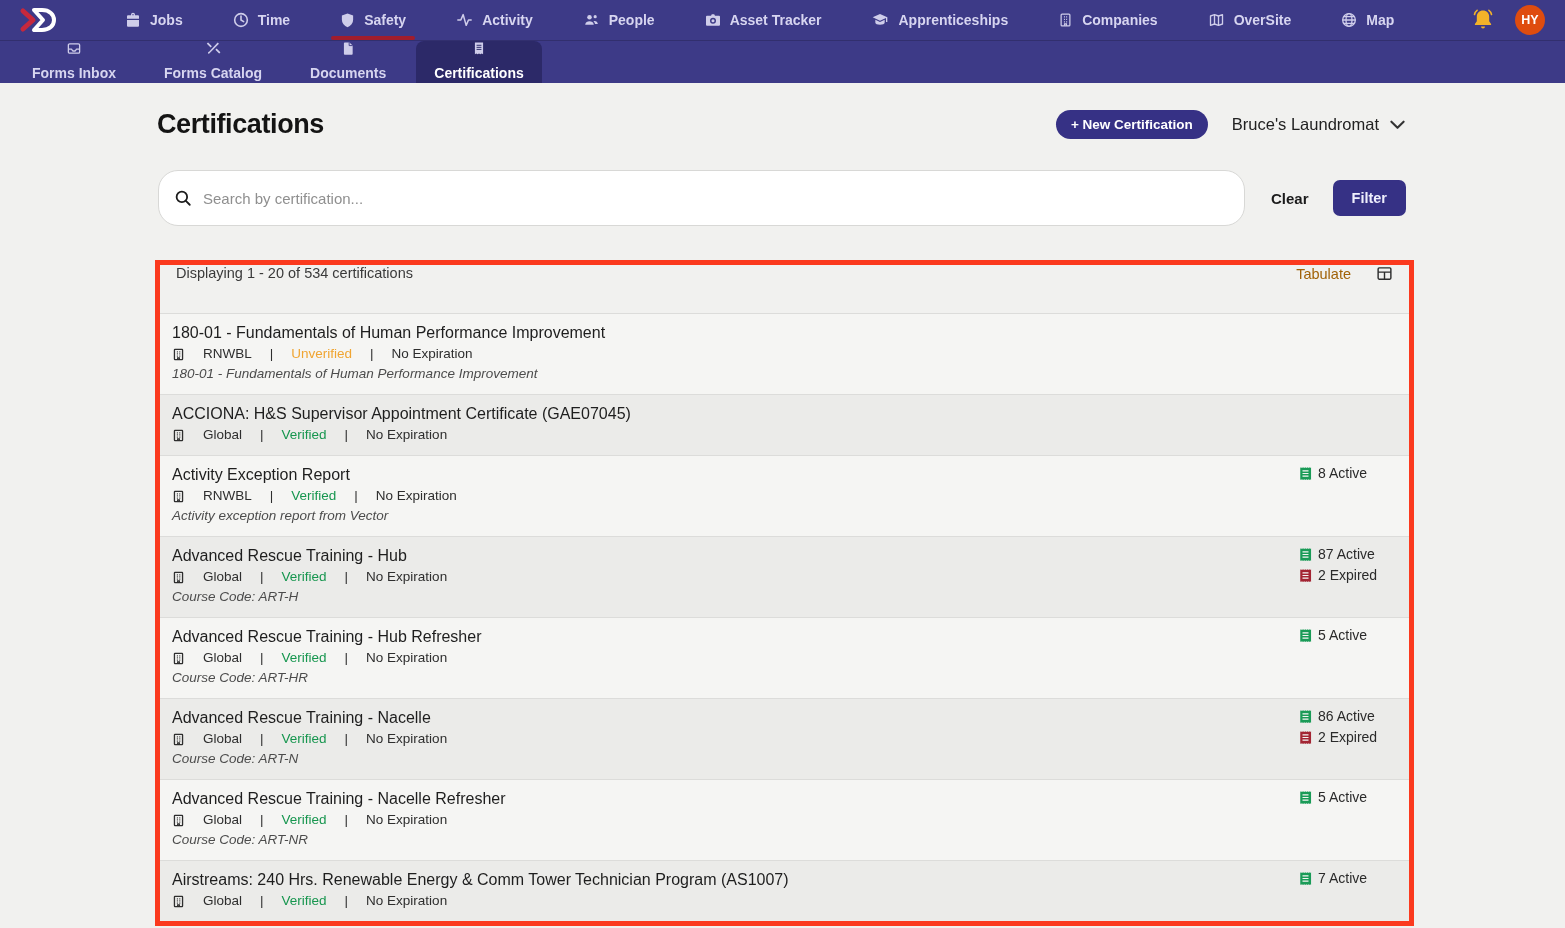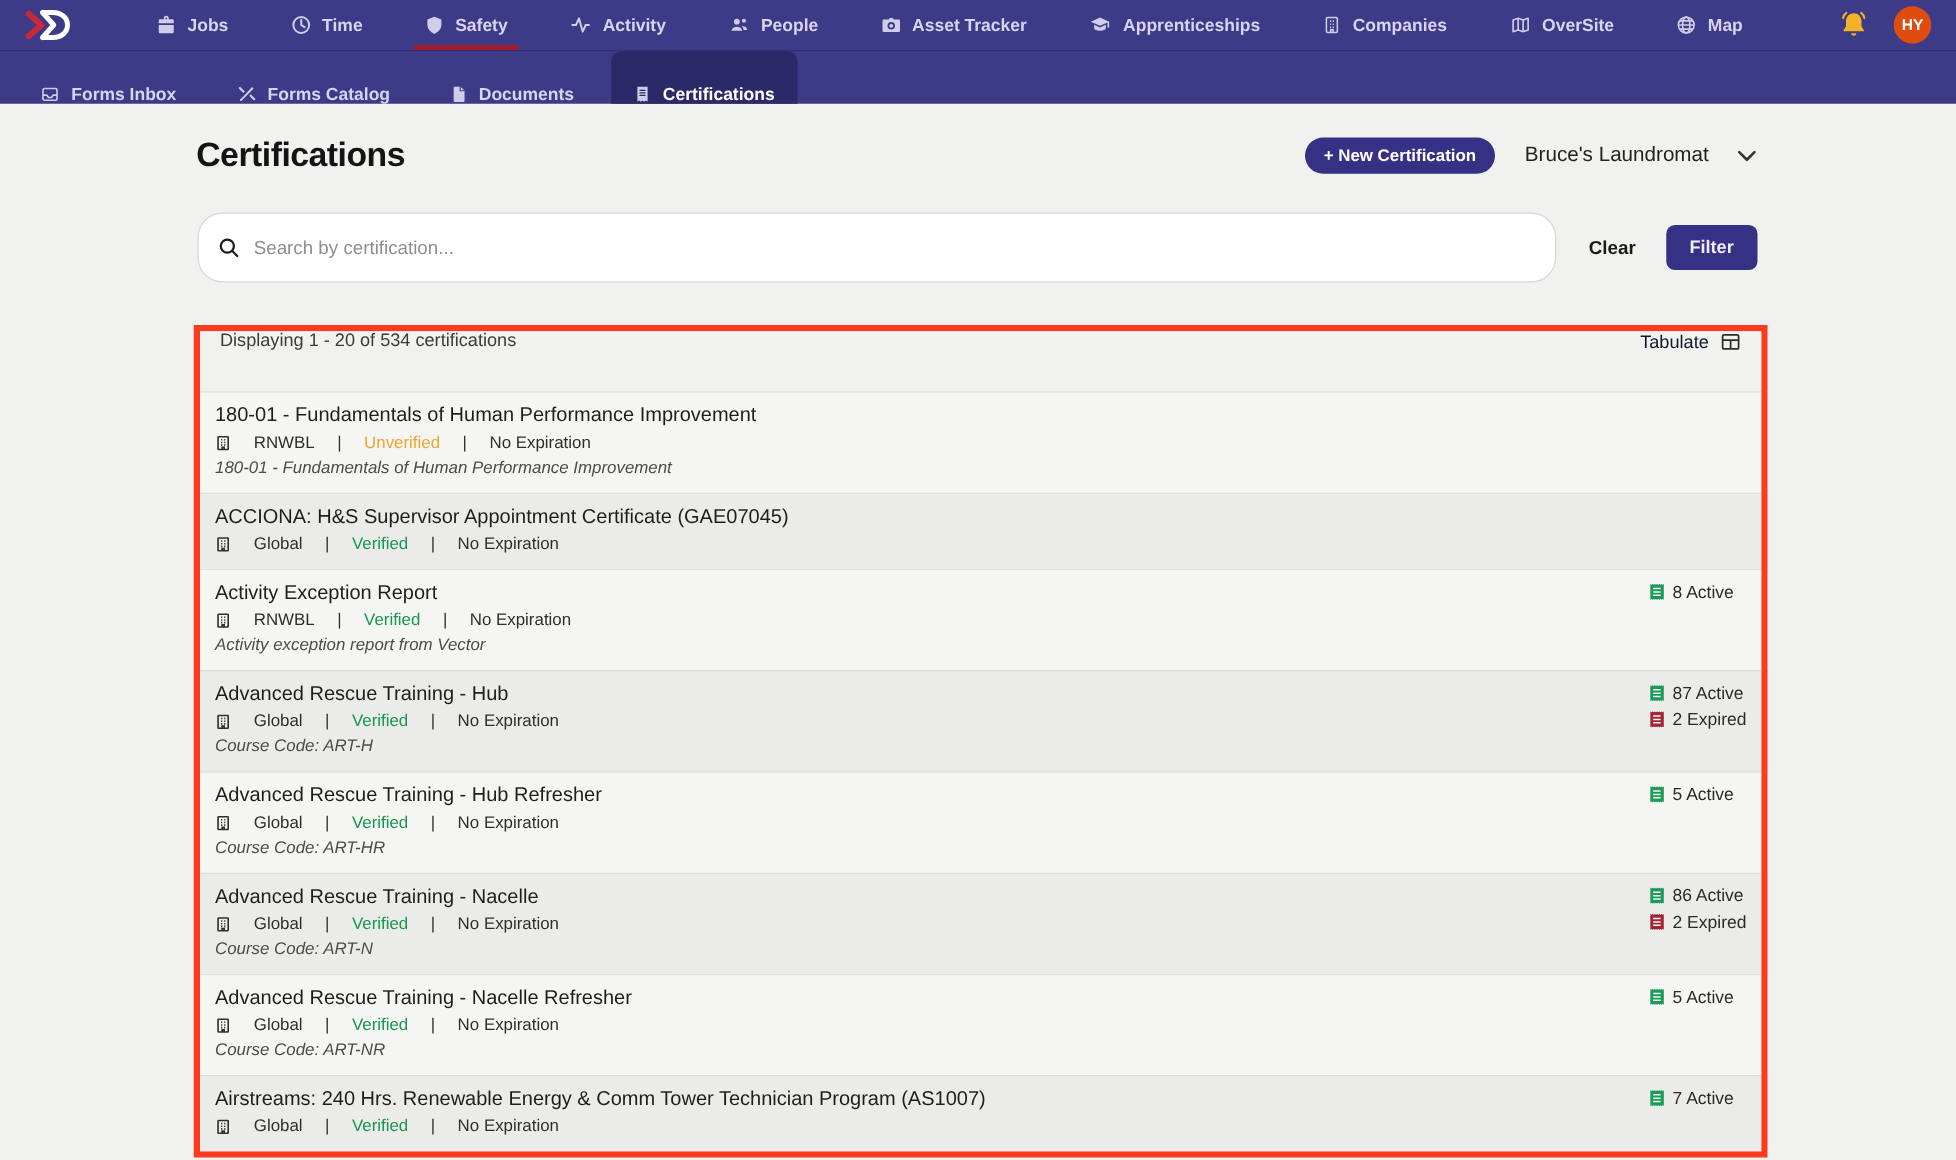--- a/index.html
+++ b/index.html
@@ -15,65 +15,65 @@
   .nav-item.active::after { content:""; position:absolute; left:16px; right:16px; bottom:0;
               height:4px; border-radius:3px; background:#a11d2d; }
   .nav-right { margin-left:auto; display:flex; align-items:center; gap:20px; padding-right:6px; }
   .bell { display:flex; align-items:center; cursor:pointer; }
   .avatar { width:30px; height:30px; border-radius:50%; background:#df4c0f; color:#fff;
             font-size:12.5px; font-weight:700; display:flex; align-items:center; justify-content:center; }
 
   
   .subnav { height:43px; background:#3d3a87; display:flex; align-items:stretch; padding:0 14px;
             border-top:1px solid rgba(0,0,0,.18); }
-  .subnav-item { display:flex; align-items:flex-end; gap:9px; padding:0 18px; margin-right:12px;
-            color:#d7d5f0; font-size:14px; font-weight:700; border-radius:8px 8px 0 0; cursor:pointer; }
+  .subnav-item { display:flex; align-items:center; gap:9px; padding:0 18px; margin-right:12px;
+            color:#d7d5f0; font-size:14px; font-weight:700; border-radius:8px 8px 0 0; cursor:pointer;flex-direction:column; }
   .subnav-item .ni { display:flex; align-items:center; color:#cfcdea; }
   .subnav-item.active { background:#2c2968; color:#ffffff; }
 
   
   .page-head { display:flex; align-items:center; margin:26px 160px 0 157px; }
   .page-title { font-size:27px; font-weight:800; color:#141414; letter-spacing:-0.4px; }
   .head-right { margin-left:auto; display:flex; align-items:center; gap:24px; }
   .new-cert-btn { background:#363185; color:#fff; font-size:13.5px; font-weight:600;
                   border:none; border-radius:15px; padding:7px 15px; cursor:pointer;
                   font-family:"Liberation Sans", sans-serif; }
-  .company-select { display:flex; align-items:center; gap:23px; font-size:16.5px; color:#222; cursor:pointer; }
+  .company-select { display:flex; align-items:center; gap:11px; font-size:16.5px; color:#222; cursor:pointer; }
 
   
   .search-row { display:flex; align-items:center; margin:30px 159px 0 158px; }
   .search-box { flex:1; display:flex; align-items:center; gap:11px; background:#fff;
                 border:1px solid #d8d8d6; border-radius:20px; height:56px; padding:0 15px; }
   .search-input { border:none; outline:none; flex:1; font-size:15px; color:#333; background:transparent;
                   font-family:"Liberation Sans", sans-serif; }
   .search-input::placeholder { color:#8f8f8f; }
   .clear-btn { margin-left:26px; font-size:15px; font-weight:700; color:#1b1b1b; background:none;
                border:none; cursor:pointer; font-family:"Liberation Sans", sans-serif; }
   .filter-btn { margin-left:24px; background:#363185; color:#eeeefc; font-size:14.5px; font-weight:600;
                 border:none; border-radius:7px; padding:10px 19px; cursor:pointer;
                 font-family:"Liberation Sans", sans-serif; }
 
   
   .panel-wrap { margin:34px 151px 0 155px; border:5px solid #fb3a1e; }
   .panel-header { display:flex; align-items:flex-start; height:48px; padding:0 16px;
                   background:#f1f1ef; font-size:14.5px; color:#3a3a3a; }
-  .tabulate { margin-left:auto; display:flex; align-items:center; gap:9px; font-size:14.5px;
-              color:#0f172a; cursor:pointer; }
+  .tabulate { margin-left:auto; display:flex; align-items:center; gap:25px; font-size:14.5px;
+              color:#a16207; cursor:pointer; }
   .cert-row { position:relative; padding:10px 14px 12px 12px; }
   .cert-row.odd  { background:#f5f5f3; }
   .cert-row.even { background:#ebebe9; }
   .cert-row + .cert-row, .cert-row:first-of-type { box-shadow: inset 0 1px 0 #dcdcda; }
   .cert-title { font-size:16px; line-height:19px; color:#1e1e1e; }
   .cert-meta { display:flex; align-items:center; gap:18px; margin-top:4px;
                font-size:13.5px; line-height:16px; color:#2e2e2e; }
   .cert-meta .bicon { display:flex; align-items:center; color:#2f2f2f; }
   .status-verified { color:#17964f; }
   .status-unverified { color:#f0a532; }
   .cert-desc { margin-top:4px; font-size:13.5px; line-height:16px; font-style:italic; color:#4c4c4c; }
-  .cert-counts { position:absolute; top:10px; right:4px; width:86px;
+  .cert-counts { position:absolute; top:10px; right:24px; width:86px;
                  display:flex; flex-direction:column; gap:5px; }
   .count-line { display:flex; align-items:center; gap:6px; font-size:14px; color:#2a2a2a; }
   .count-line .cicon { display:flex; align-items:center; }
 </style>
 </head>
 <body>
 
 <div class="navbar">
   <div class="logo">
     <svg width="42" height="28" viewBox="0 0 42 28">

